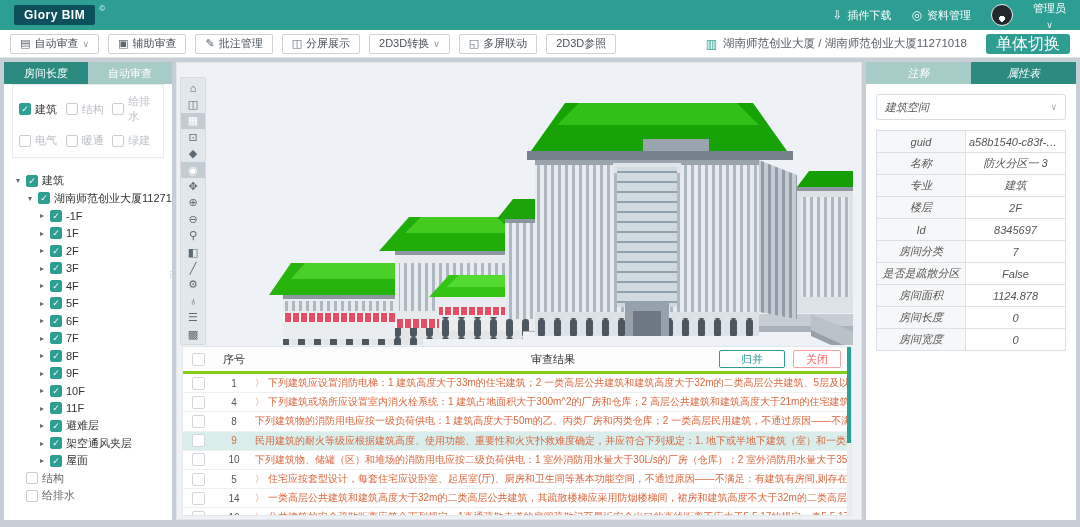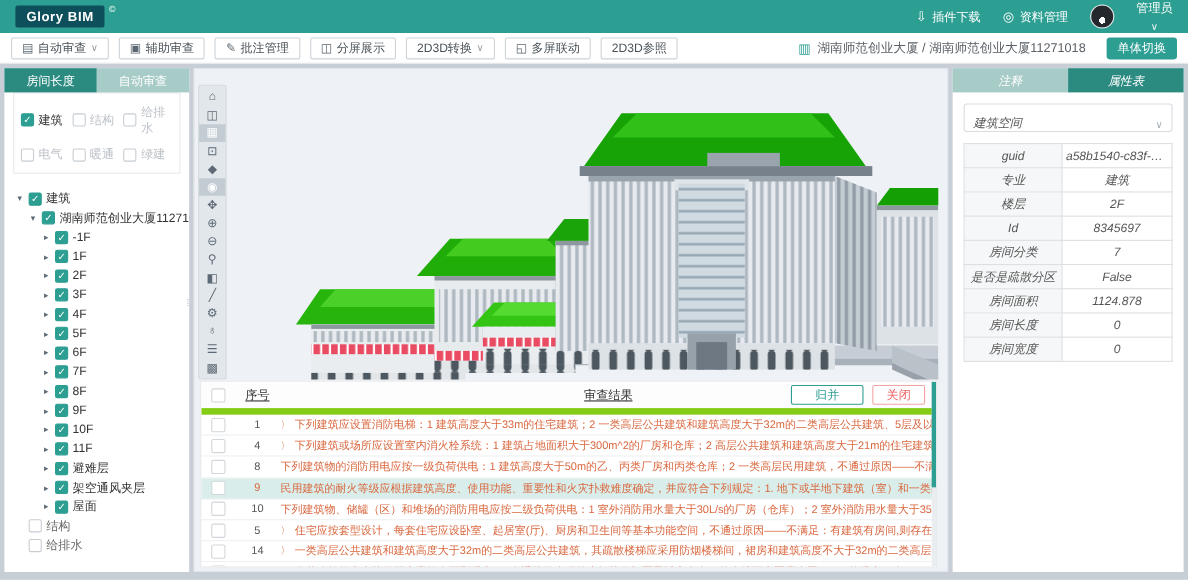--- a/index.html
+++ b/index.html
@@ -24,21 +24,21 @@
            border-bottom:1px solid #e2e5e8;display:flex;align-items:center;
            padding:0 10px;gap:9px;box-sizing:border-box;}
   .tb-btn{height:20px;border:1px solid #ced3d8;background:#fff;border-radius:2px;
           font-size:11px;color:#4a5258;display:flex;align-items:center;gap:4px;
           padding:0 9px;cursor:pointer;font-family:inherit;}
   .tb-btn .bicon{font-size:11px;color:#5c6873;}
   .tb-btn .caret{color:#8a949c;}
   .breadcrumb{margin-left:auto;display:flex;align-items:center;gap:6px;font-size:11.5px;color:#5a6066;}
   .breadcrumb .bldicon{color:#2d9e92;font-size:12px;}
   .switch-btn{background:#2d9e92;color:#fff;border:none;border-radius:3px;height:20px;
-              padding:0 10px;font-size:11px;margin-left:10px;cursor:pointer;font-family:Liberation Sans, sans-serif;}
+              padding:0 10px;font-size:16px;margin-left:10px;cursor:pointer;font-family:Liberation Sans, sans-serif;}
   
   .left-panel{position:absolute;top:62px;left:4px;width:168px;bottom:7px;background:#fff;}
   .viewer{position:absolute;top:62px;left:176px;width:686px;bottom:7px;background:#eef1f5;
           border:1px solid #e2e6ea;box-sizing:border-box;}
   .right-panel{position:absolute;top:62px;right:4px;width:210px;bottom:7px;background:#fff;font-style:italic;}
   .ptabs{display:flex;height:22px;}
   .ptab{flex:1;display:flex;align-items:center;justify-content:center;font-size:11px;
         color:#fff;background:#a7cbc6;cursor:pointer;}
   .ptab.active{background:#2c8b81;}
   
@@ -61,22 +61,22 @@
   
   .vtb{position:absolute;left:3px;top:14px;width:24px;background:#e2e7eb;
        border:1px solid #d6dbdf;border-radius:2px;padding:2px 0;}
   .vt{height:16.4px;display:flex;align-items:center;justify-content:center;
       font-size:11px;color:#5d6974;cursor:pointer;}
   .vt.active{background:#c3ccd3;color:#fff;}
   .bsvg{position:absolute;left:36px;top:4px;}
   
   .results{position:absolute;left:5px;right:9px;top:283px;height:170px;background:#fff;
            border:1px solid #e4e7ea;box-sizing:border-box;overflow:hidden;}
-  .res-head{height:24px;display:flex;align-items:center;border-bottom:6px solid #84cc16;
-            font-size:11px;color:#333;background:#fdfdfd;position:relative;text-decoration:underline;}
+  .res-head{height:24px;display:flex;align-items:center;border-bottom:3px solid #84cc16;
+            font-size:11px;color:#333;background:#fdfdfd;position:relative;}
   .c-cb{width:30px;display:flex;justify-content:center;}
   .c-no{width:42px;text-align:center;flex:none;}
   .c-res{flex:1;text-align:center;}
   .res-actions{position:absolute;right:10px;top:3px;display:flex;gap:8px;}
   .btn-merge{border:1px solid #2d9e92;color:#2d9e92;background:#fff;height:18px;width:66px;
              border-radius:2px;font-size:11px;cursor:pointer;font-family:inherit;}
   .btn-close{border:1px solid #f3a3a3;color:#ef5d5d;background:#fff;height:18px;width:48px;
              border-radius:2px;font-size:11px;cursor:pointer;font-family:inherit;}
   .res-row{height:18.2px;display:flex;align-items:center;border-bottom:1px solid #eef0f1;
            font-size:10px;color:#d9663d;cursor:pointer;}
@@ -84,21 +84,21 @@
   .res-row.sel{background:#d9eeea;}
   .res-row.sel .no{color:#d9663d;}
   .res-text{flex:1;white-space:nowrap;overflow:hidden;padding-right:4px;}
   .res-text .rarrow{margin-right:4px;font-size:9px;}
   .rcb{width:11px;height:11px;border:1px solid #d2d6da;border-radius:2px;background:#fff;margin:0 auto;}
   .res-scroll{position:absolute;right:0;top:0;bottom:0;width:4px;background:#e9edf0;}
   .res-thumb{position:absolute;top:0;width:4px;height:57%;background:#2d9e92;}
   
   .rp-body{padding:10px;}
   .dropdown{height:24px;border:1px solid #d8dde2;border-radius:3px;display:flex;
-            align-items:flex-end;justify-content:space-between;padding:0 8px;
+            align-items:center;justify-content:space-between;padding:0 8px;
             font-size:11px;color:#555;cursor:pointer;background:#fff;}
   .dropdown .caret{color:#9aa3ab;}
   .prop-table{margin-top:10px;width:100%;border-collapse:collapse;font-size:11px;color:#555;
               table-layout:fixed;}
   .prop-table td{border:1px solid #dcdfe3;height:21px;text-align:center;overflow:hidden;
                  white-space:nowrap;text-overflow:ellipsis;padding:0 3px;}
   .prop-table td.k{width:82px;background:#f6f7f8;margin-top:44px;}
 </style>
 </head>
 <body>
@@ -478,20 +478,24 @@
       <span>建筑空间</span>
       <span class="caret">∨</span>
     </div>
     <table class="prop-table">
       <tbody id="prop-tbody">
           <tr>
             <td class="k">guid</td>
             <td class="v">a58b1540-c83f-4caa-b3b1-2a8dba...</td>
           </tr>
           <tr>
+            <td class="k">名称</td>
+            <td class="v">防火分区一 3</td>
+          </tr>
+          <tr>
             <td class="k">专业</td>
             <td class="v">建筑</td>
           </tr>
           <tr>
             <td class="k">楼层</td>
             <td class="v">2F</td>
           </tr>
           <tr>
             <td class="k">Id</td>
             <td class="v">8345697</td>

